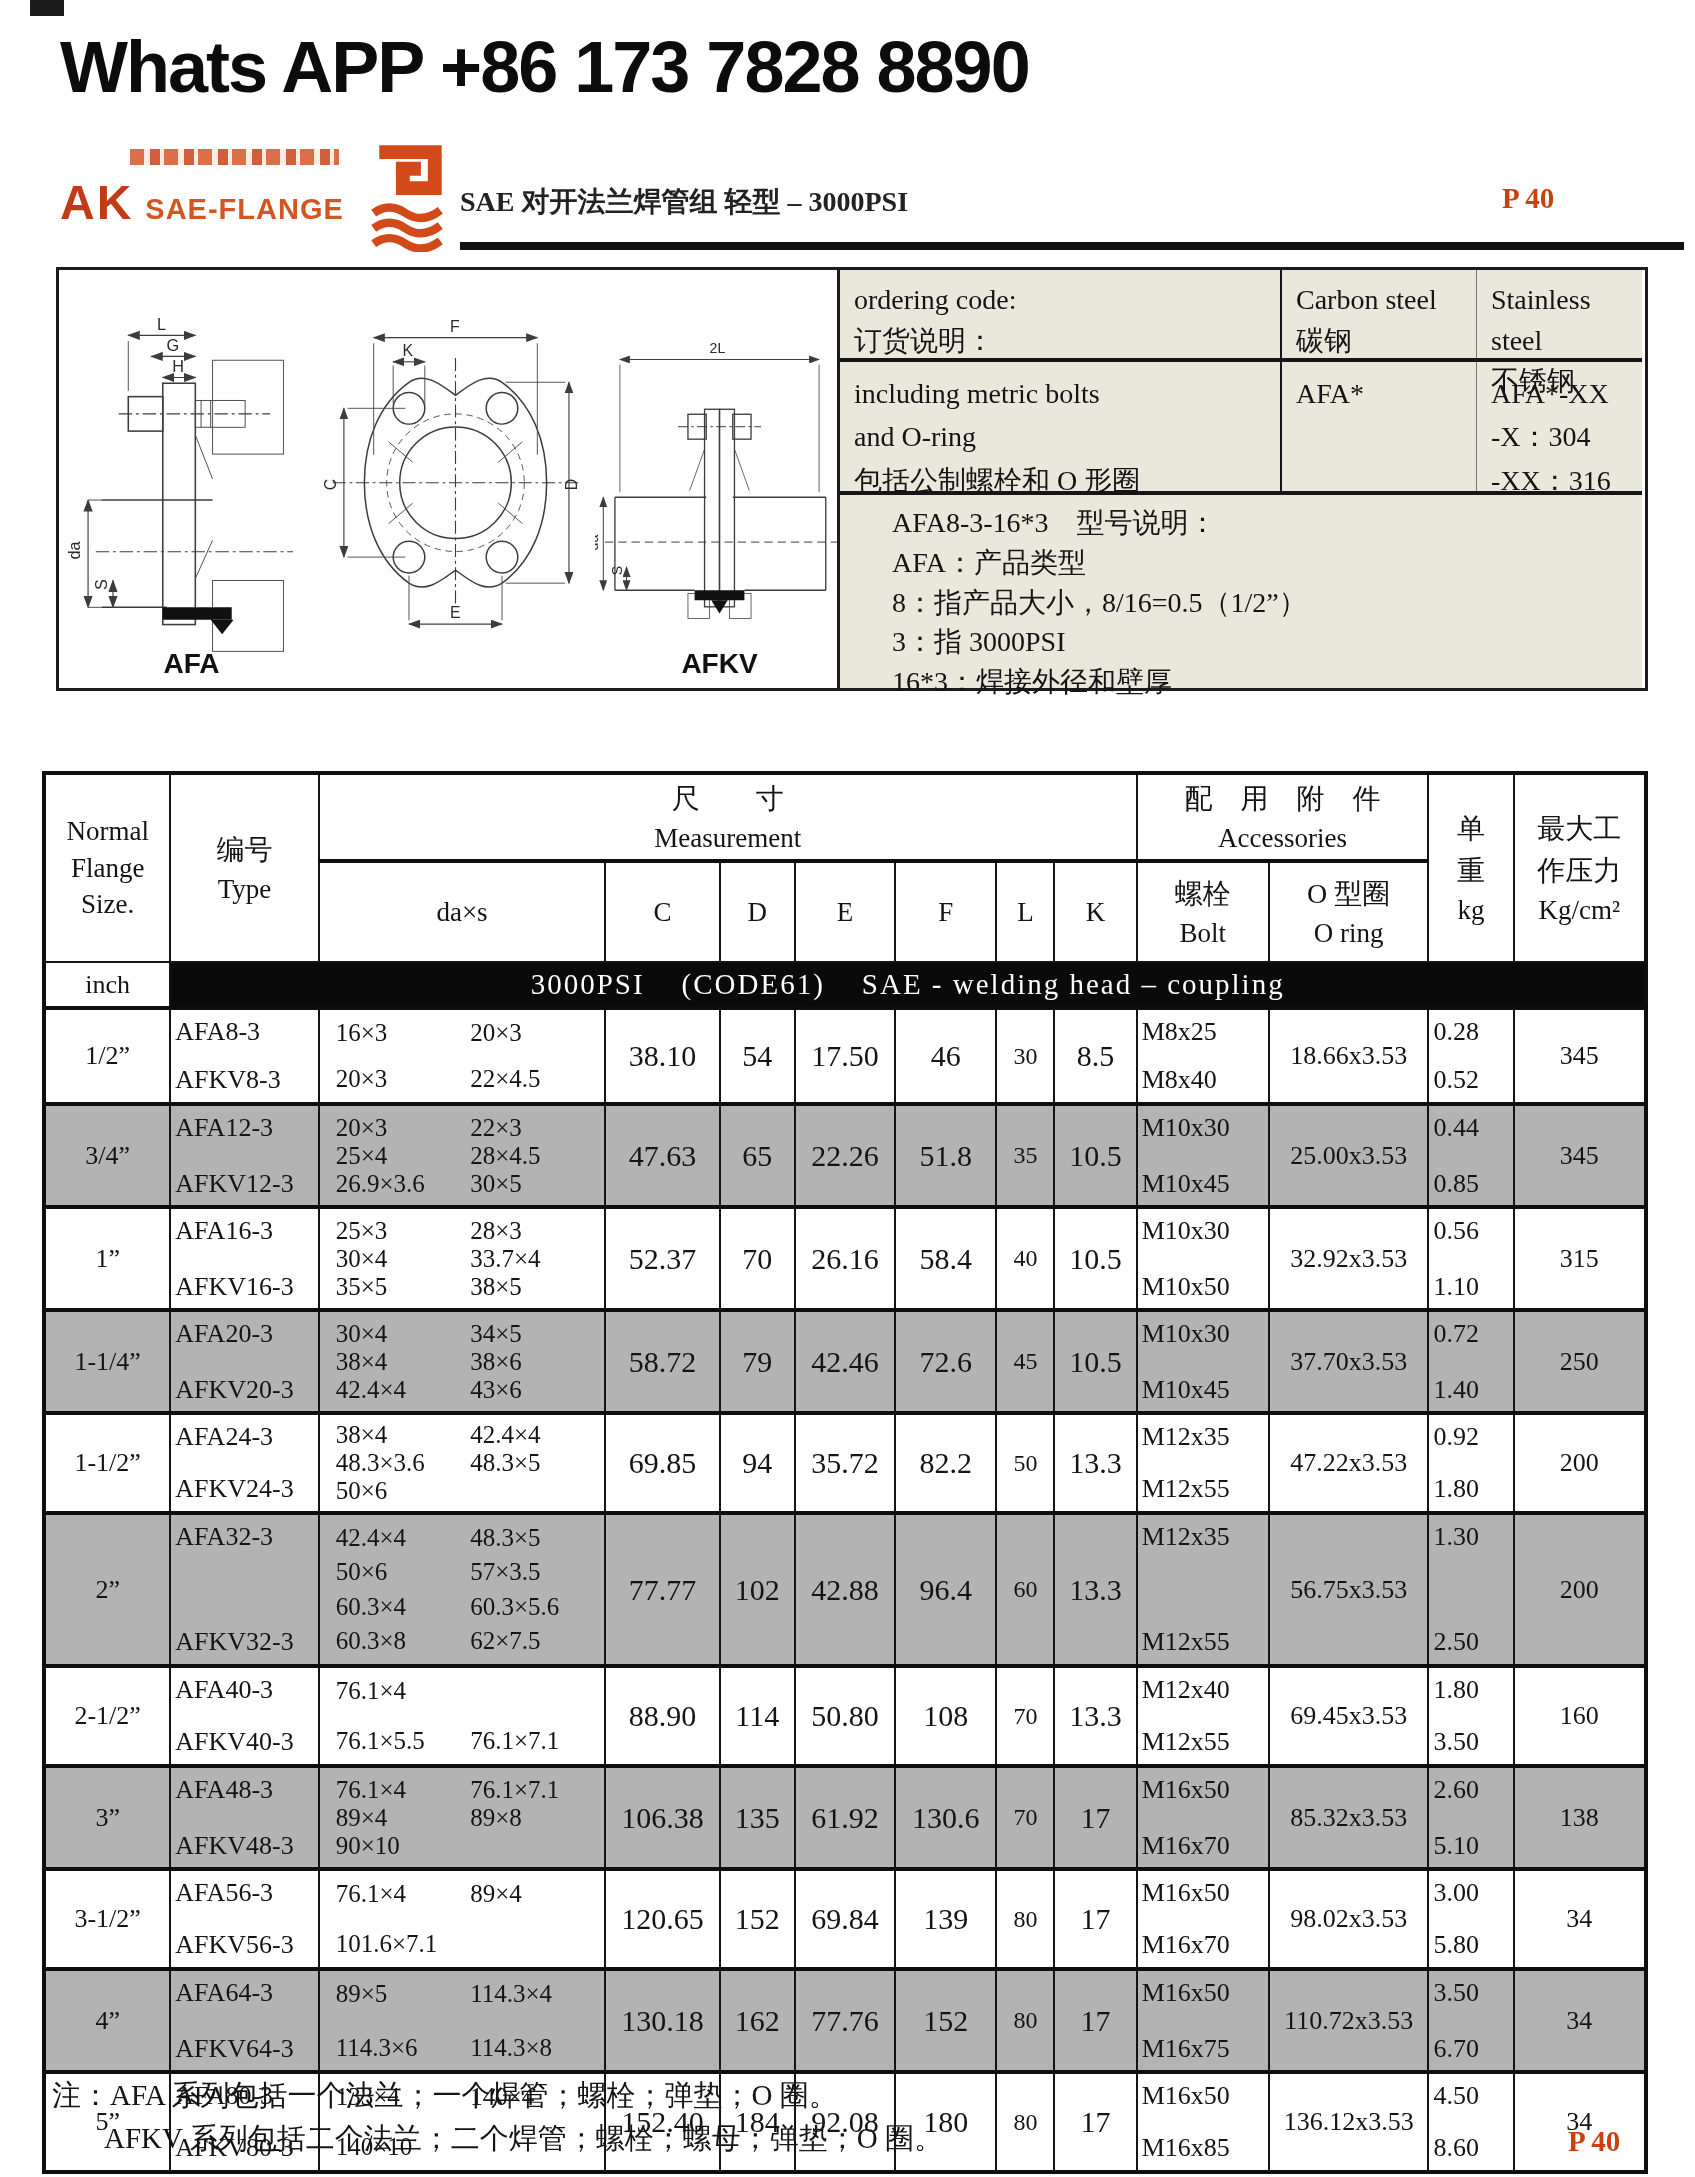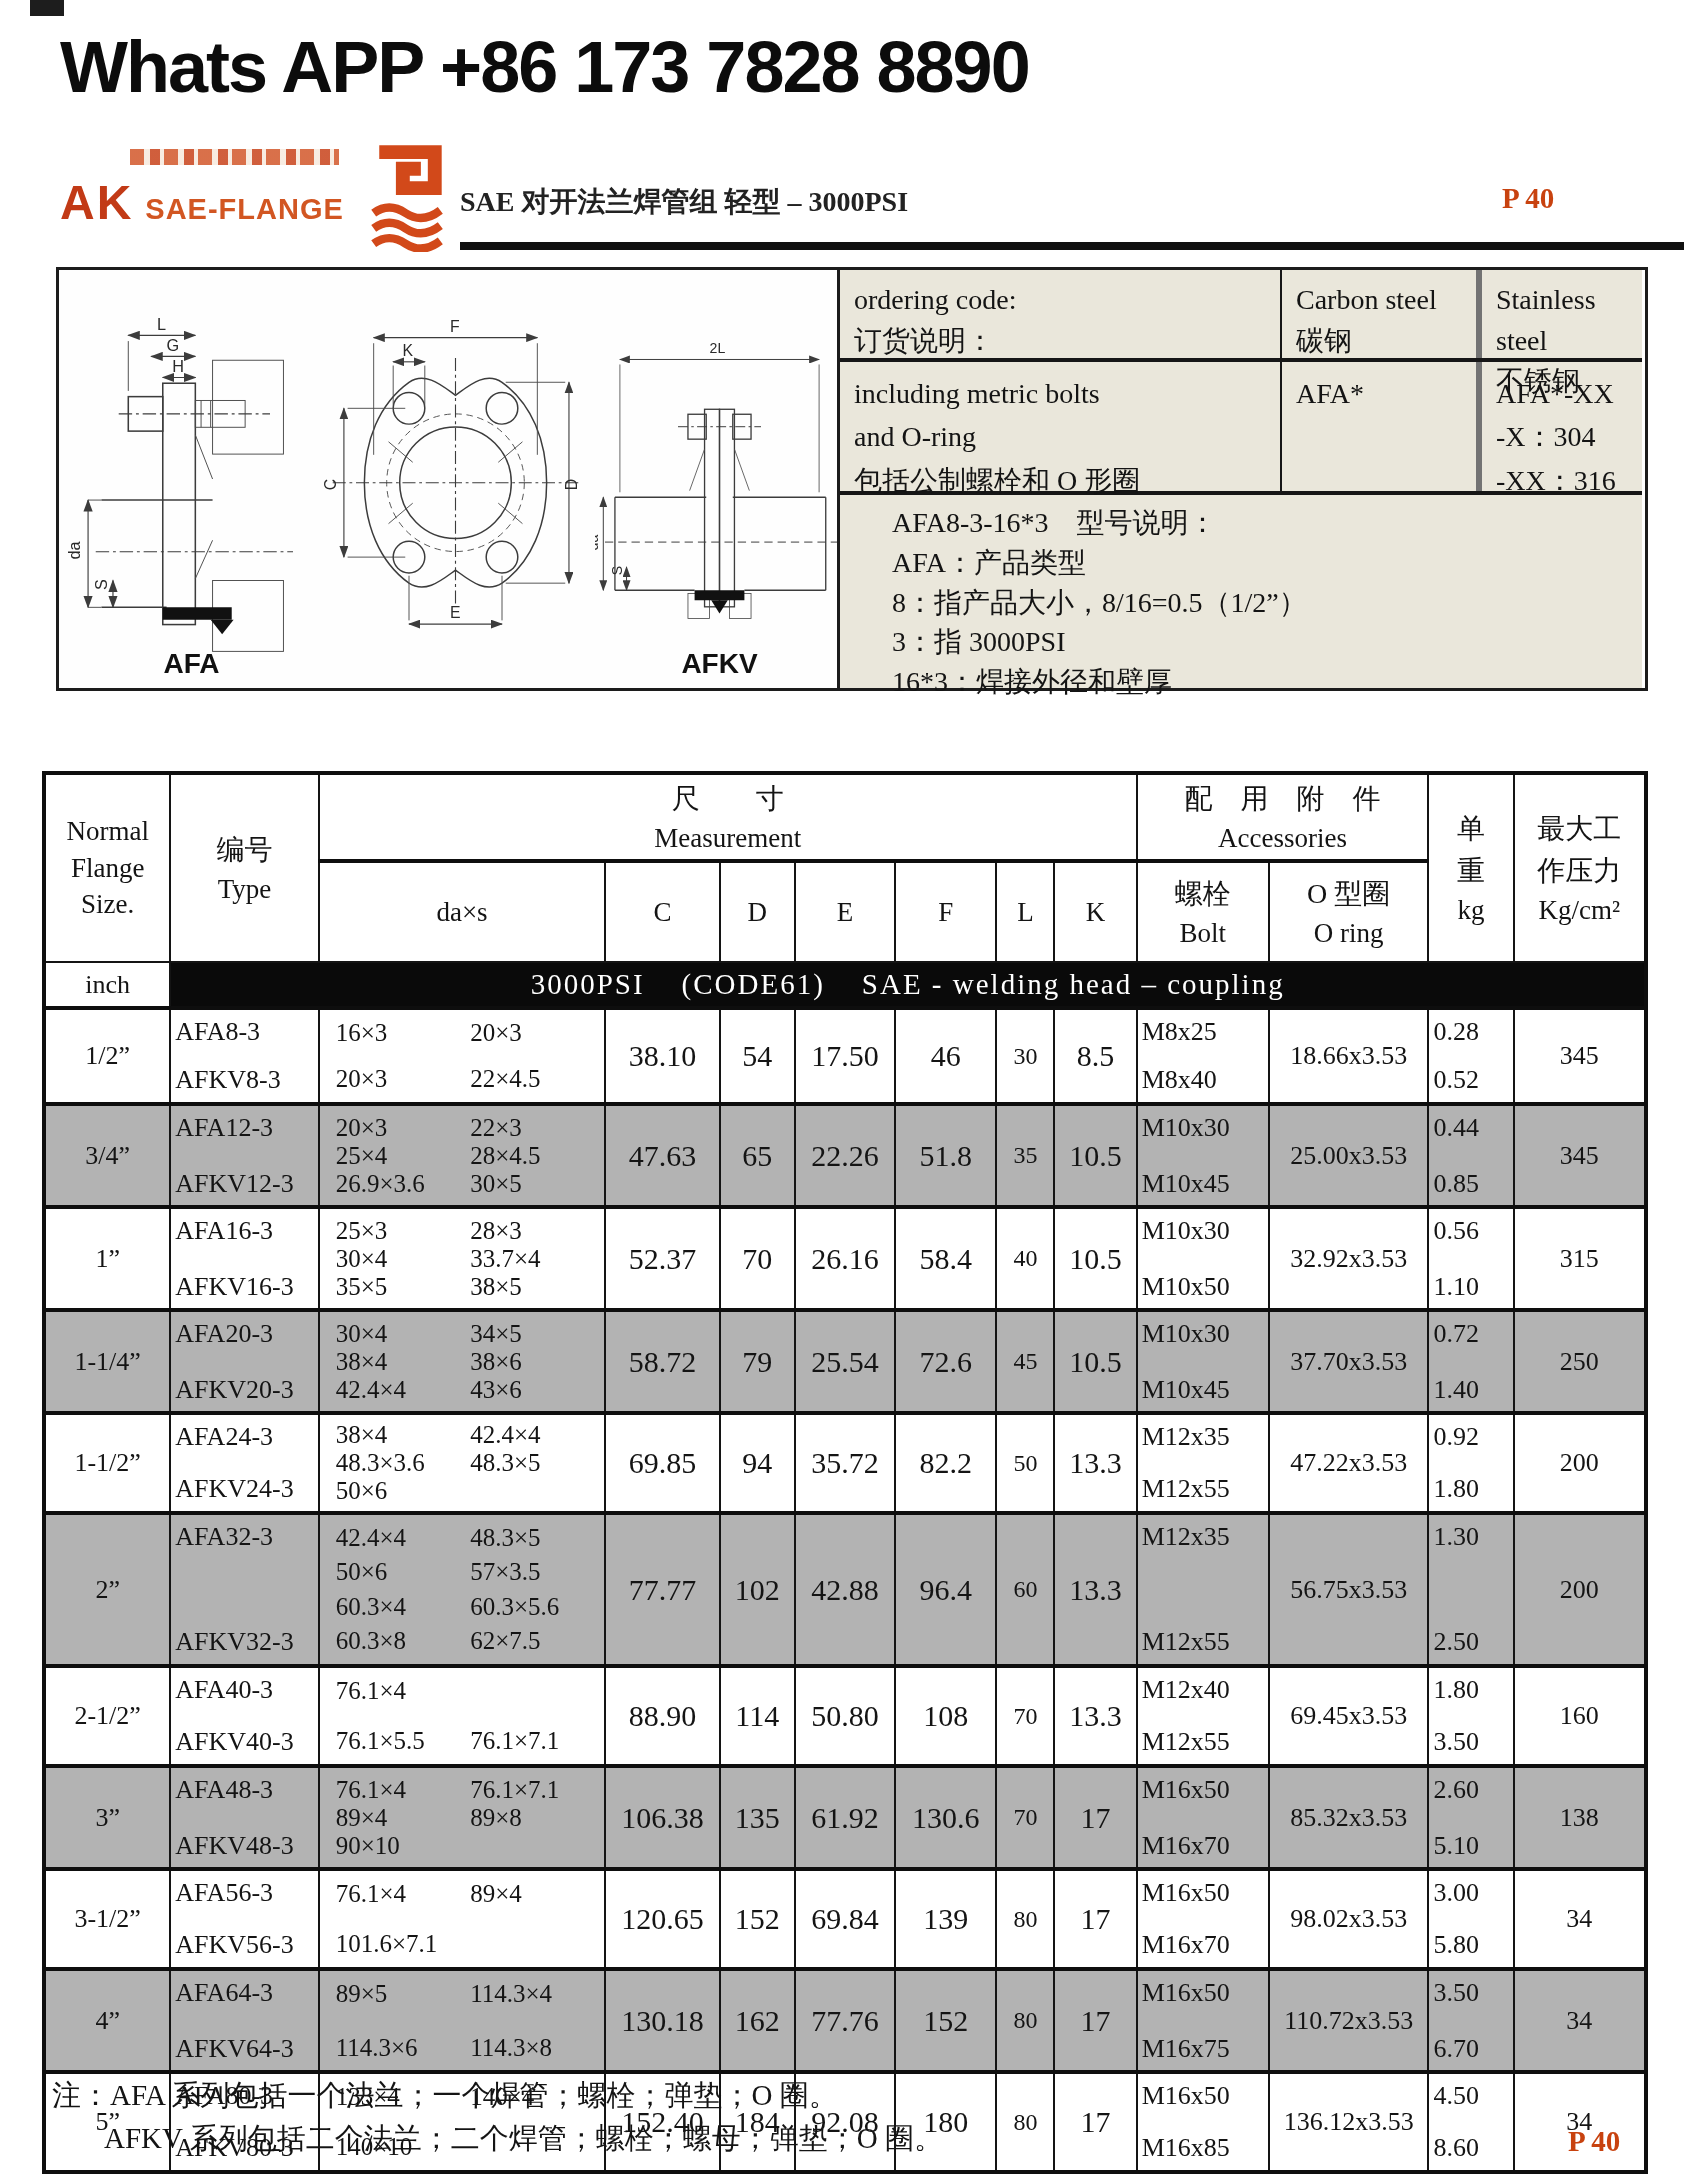--- a/index.html
+++ b/index.html
@@ -32,21 +32,21 @@
   .diagrams{width:778px;height:100%;background:#fefefe;display:flex;align-items:stretch;justify-content:space-between;padding:6px 4px 0 8px;box-sizing:border-box;}
   .fig{display:flex;flex-direction:column;align-items:center;}
   .fig svg{flex:1;}
   .fig-label{font-family:"Liberation Sans",sans-serif;font-weight:800;font-size:28px;color:#111;margin-top:-34px;padding-bottom:8px;}
   .fig-label.empty{visibility:hidden;}
   .ordering{width:805px;height:100%;background:#eae7db;border-left:3px solid #1c1c1c;box-sizing:border-box;display:flex;flex-direction:column;}
   .o-row{display:flex;border-bottom:4px solid #161616;}
   .o-cell{padding:10px 14px;font-size:28px;line-height:1.45;box-sizing:border-box;}
   .o-c1{width:440px;}
   .o-c2{width:196px;border-left:2px solid #161616;}
-  .o-c3{flex:1;border-left:6px solid #737373;}
+  .o-c3{flex:1;border-left:1px solid #737373;}
   .o-row1{height:88px;}
   .o-row2{height:129px;}
   .o-row2 .o-cell{line-height:1.55;}
   .o-model{flex:1;padding:8px 16px;font-size:28px;line-height:1.42;margin-left:36px;}
   
   table.spec{
     position:absolute;left:42px;top:771px;width:1606px;border-collapse:collapse;
     table-layout:fixed;border:4px solid #0e0e0e;
   }
   table.spec th,table.spec td{border:2px solid #141414;padding:2px 4px;vertical-align:middle;text-align:center;font-weight:normal;}
@@ -495,21 +495,21 @@
                 <span>38×6</span>
               </div>
               <div class="das-line">
                 <span>42.4×4</span>
                 <span>43×6</span>
               </div>
             </div>
           </td>
           <td class="col-num">58.72</td>
           <td class="col-num">79</td>
-          <td class="col-num">25.54</td>
+          <td class="col-num">42.46</td>
           <td class="col-num">72.6</td>
           <td class="col-l">45</td>
           <td class="col-num">10.5</td>
           <td class="cell-sm">
             <div class="stack" style="min-height: 86px;">
               <div>M10x30</div>
               <div>M10x45</div>
             </div>
           </td>
           <td class="cell-sm">37.70x3.53</td>

